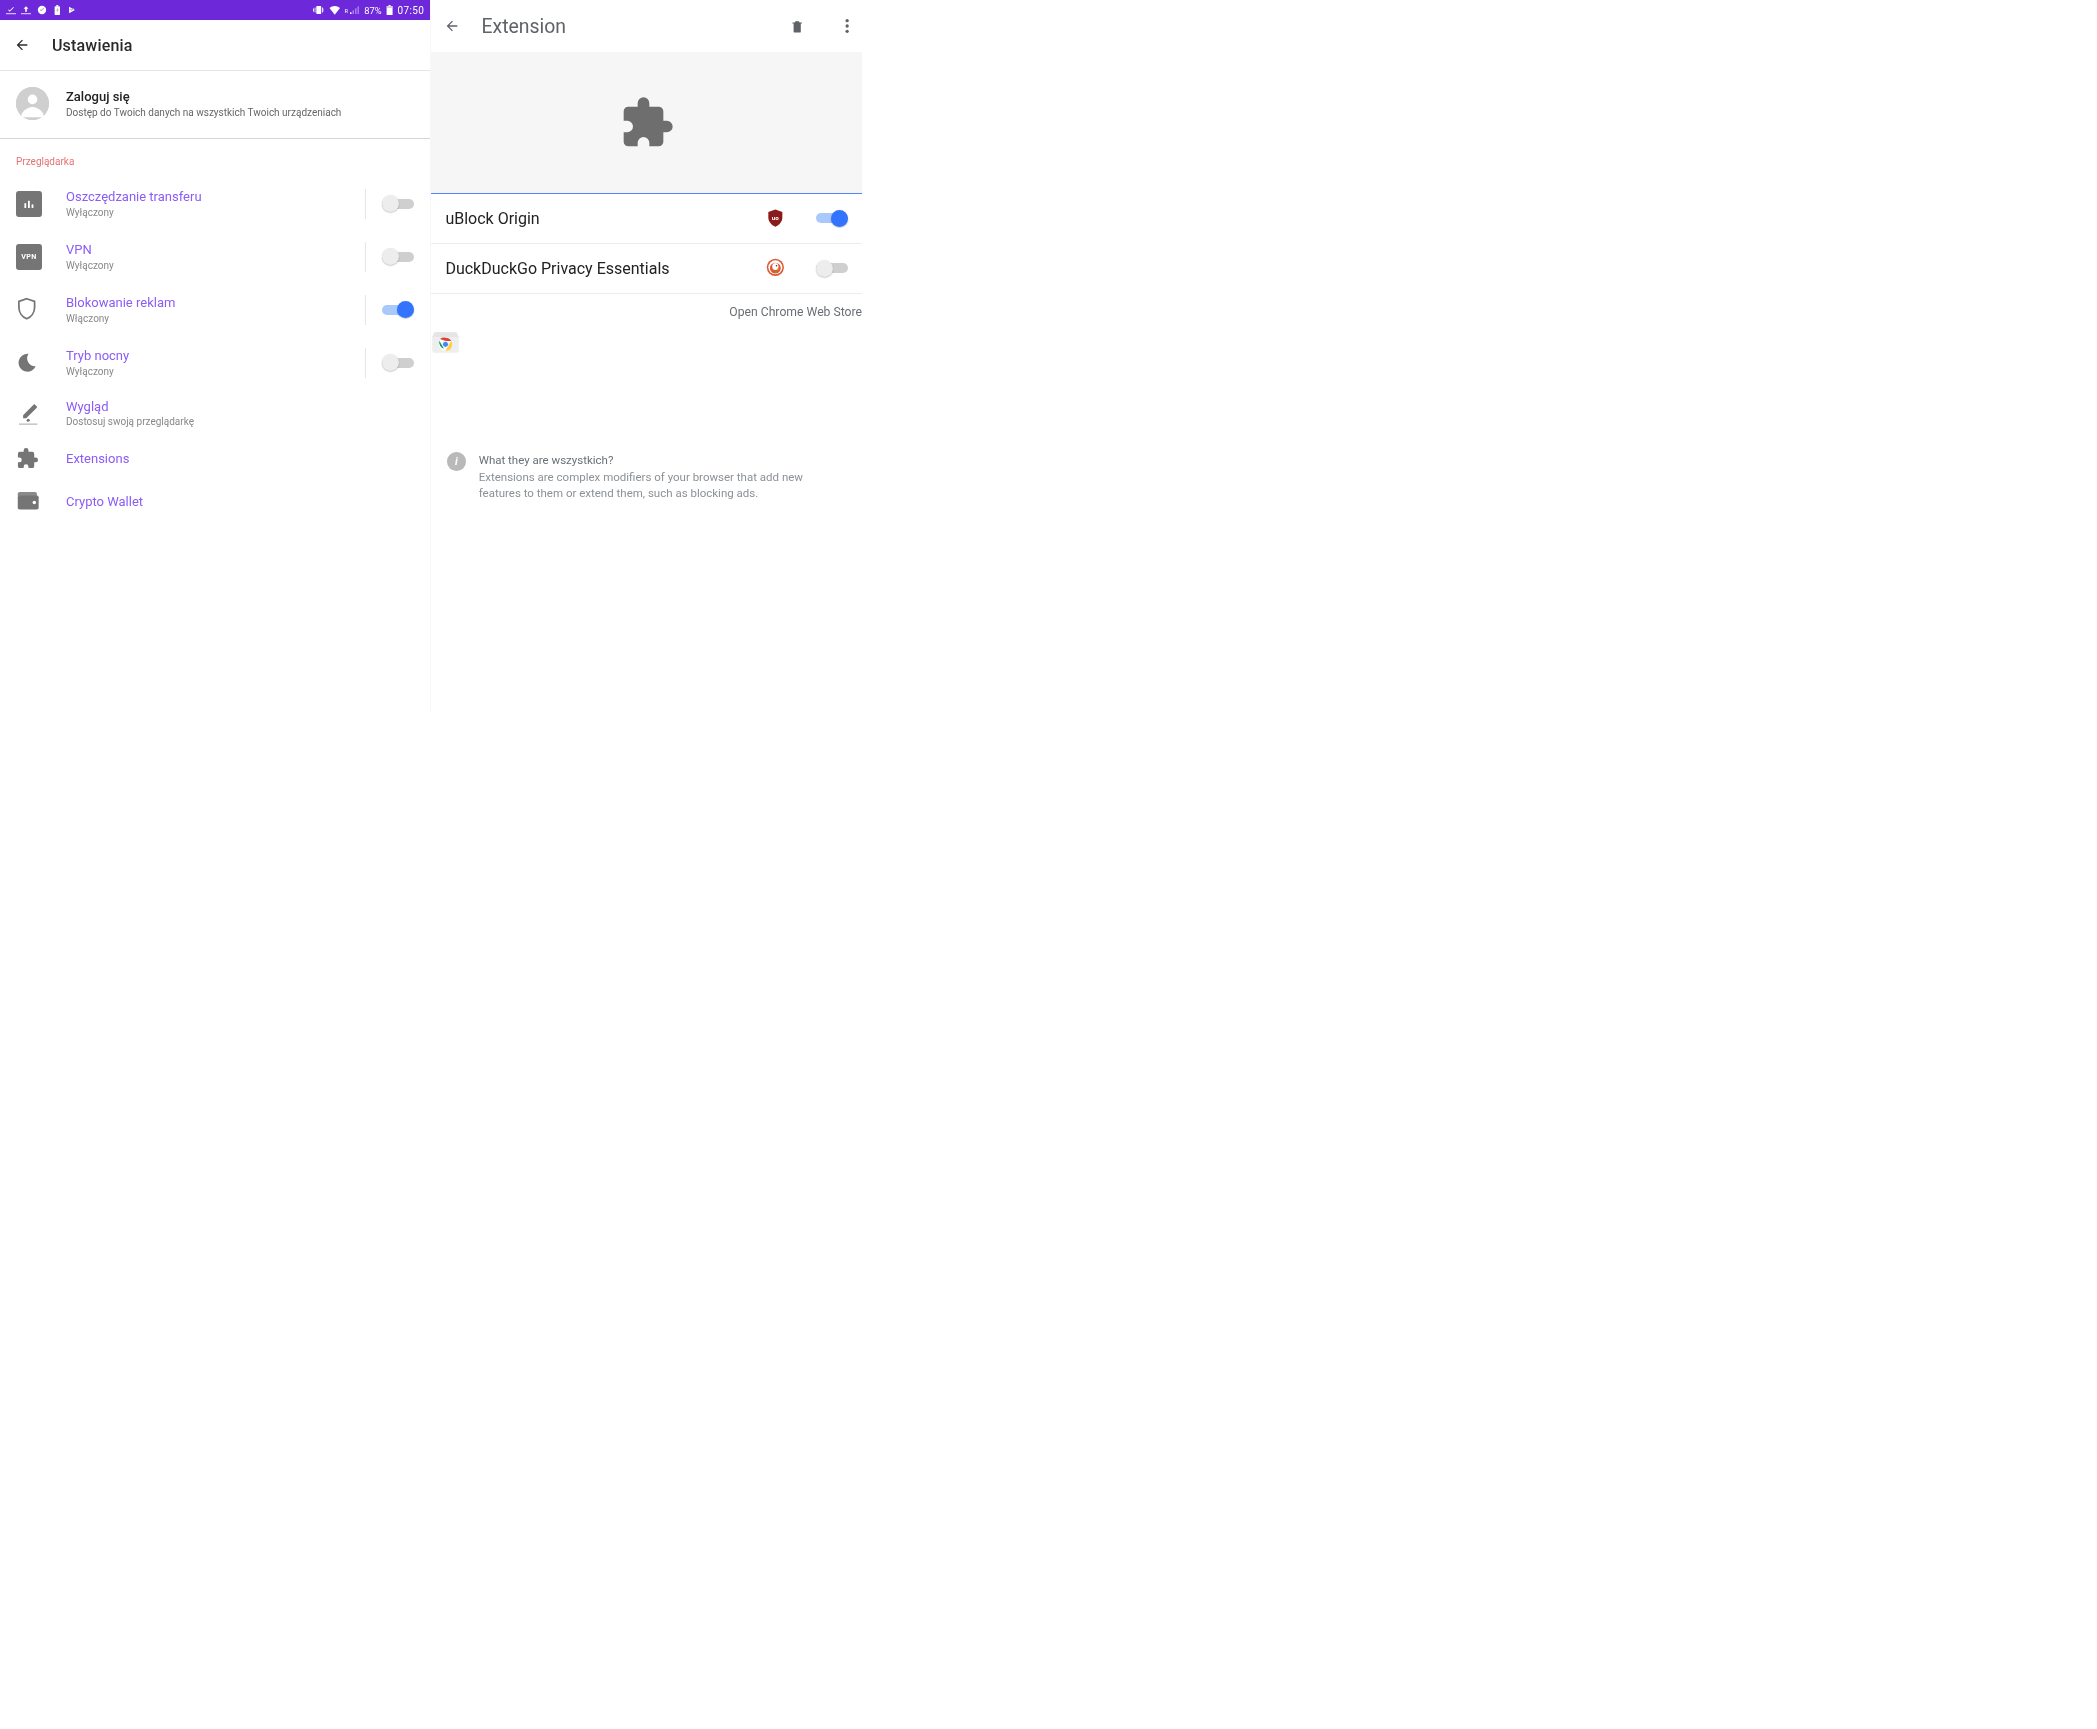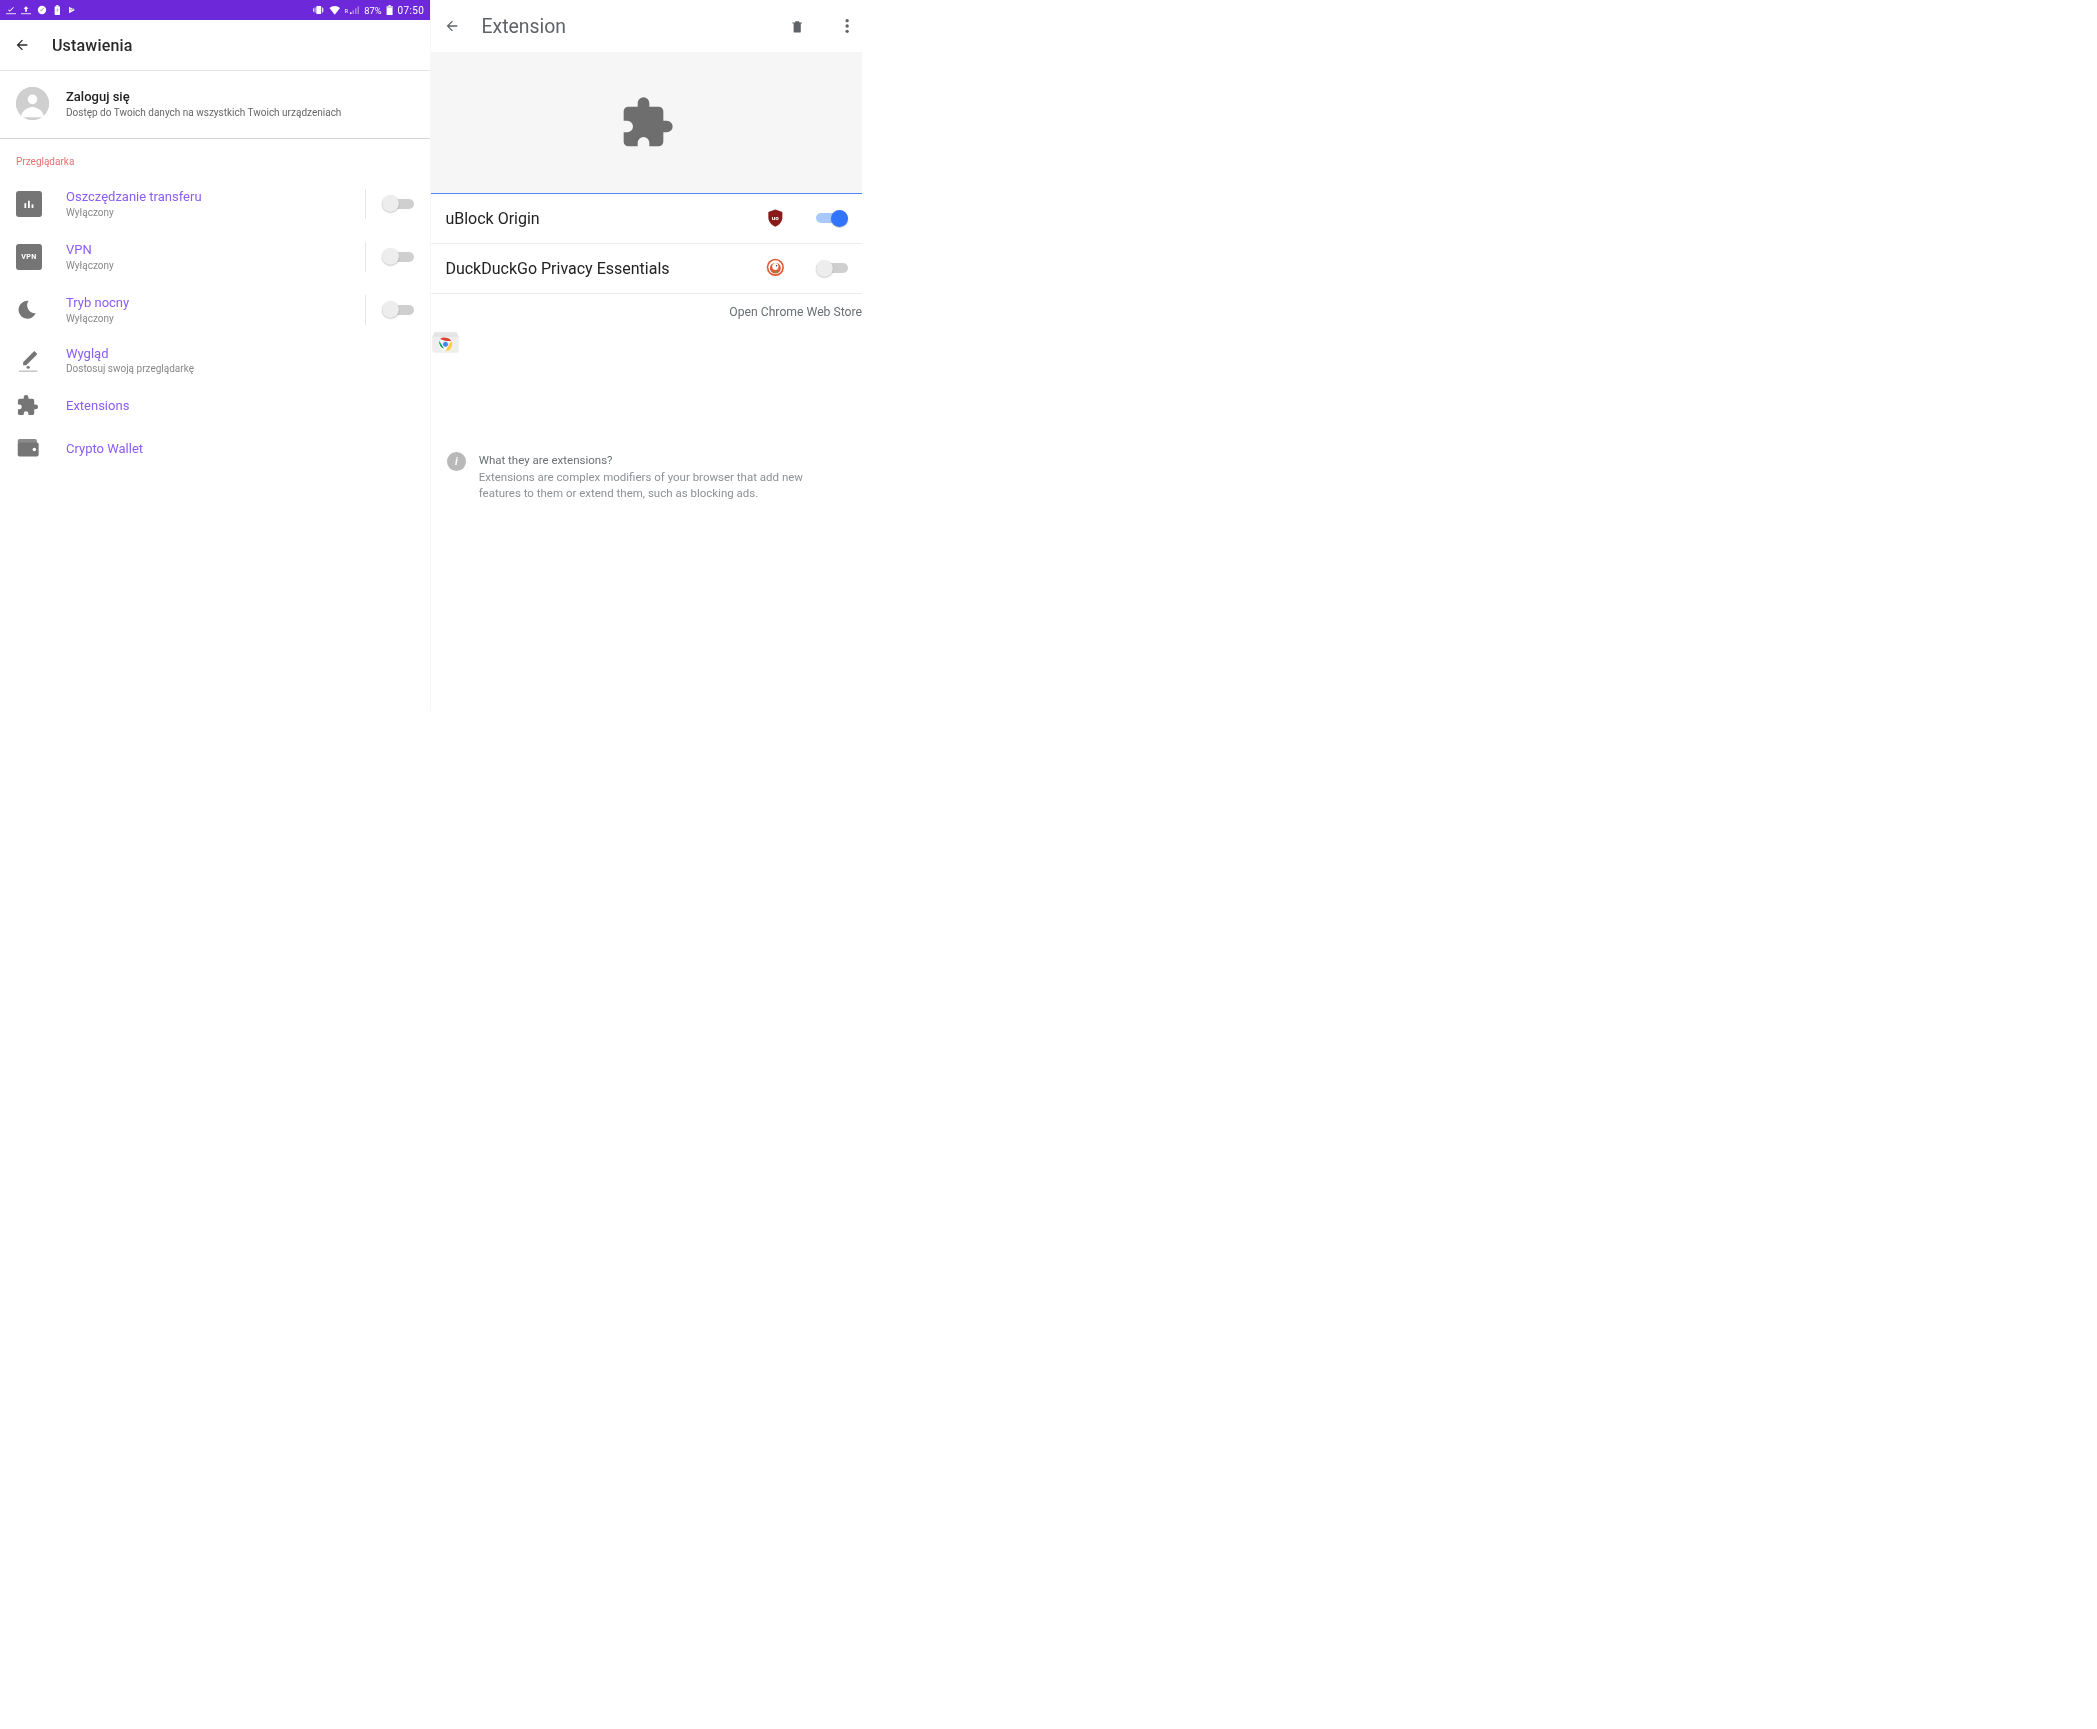--- a/index.html
+++ b/index.html
@@ -282,20 +282,36 @@
       <div class="setting-row">
         <div class="icon-slot">
           <div class="icon-box" style="font-size:7.2px;font-weight:700;letter-spacing:0.4px;">VPN</div>
         </div>
         <div class="texts">
           <div class="t1">VPN</div>
           <div class="t2">Wyłączony</div>
         </div>
         <div class="divider-v"></div>
         <div class="toggle ">
+          <div class="track"></div>
+          <div class="knob"></div>
+        </div>
+      </div>
+      <div class="setting-row">
+        <div class="icon-slot">
+          <svg width="21.5" height="24.4" viewBox="0 0 24 28">
+            <path d="M12 2l9 3v7c0 6-4 11-9 13C7 23 3 18 3 12V5z" fill="none" stroke="#757575" stroke-width="2"></path>
+          </svg>
+        </div>
+        <div class="texts">
+          <div class="t1">Blokowanie reklam</div>
+          <div class="t2">Włączony</div>
+        </div>
+        <div class="divider-v"></div>
+        <div class="toggle on">
           <div class="track"></div>
           <div class="knob"></div>
         </div>
       </div>
       <div class="setting-row">
         <div class="icon-slot">
           <svg width="21.5" height="21.5" viewBox="0 0 24 24">
             <path d="M14 2a10 10 0 1 0 8 14A9 9 0 0 1 14 2z" fill="#757575"></path>
           </svg>
         </div>
@@ -424,18 +440,18 @@
         <path fill="#ffcd40" d="M33.5 26.5A11 11 0 0 1 24 43l4.5-9z"></path>
         <circle cx="24" cy="32" r="5" fill="#4285f4"></circle>
         <circle cx="24" cy="32" r="5" fill="none" stroke="#fff" stroke-width="1.5"></circle>
       </svg>
     </span>
   </div>
 
   <div class="info-block">
     <div class="info-ico">i</div>
     <div class="info-text">
-      <div class="q">What they are extensions?</div>
+      <div class="q">What they are wszystkich?</div>
       <div>Extensions are complex modifiers of your browser that add new features to them or extend them, such as blocking ads.</div>
     </div>
   </div>
 </div>
 
 
 </body></html>

